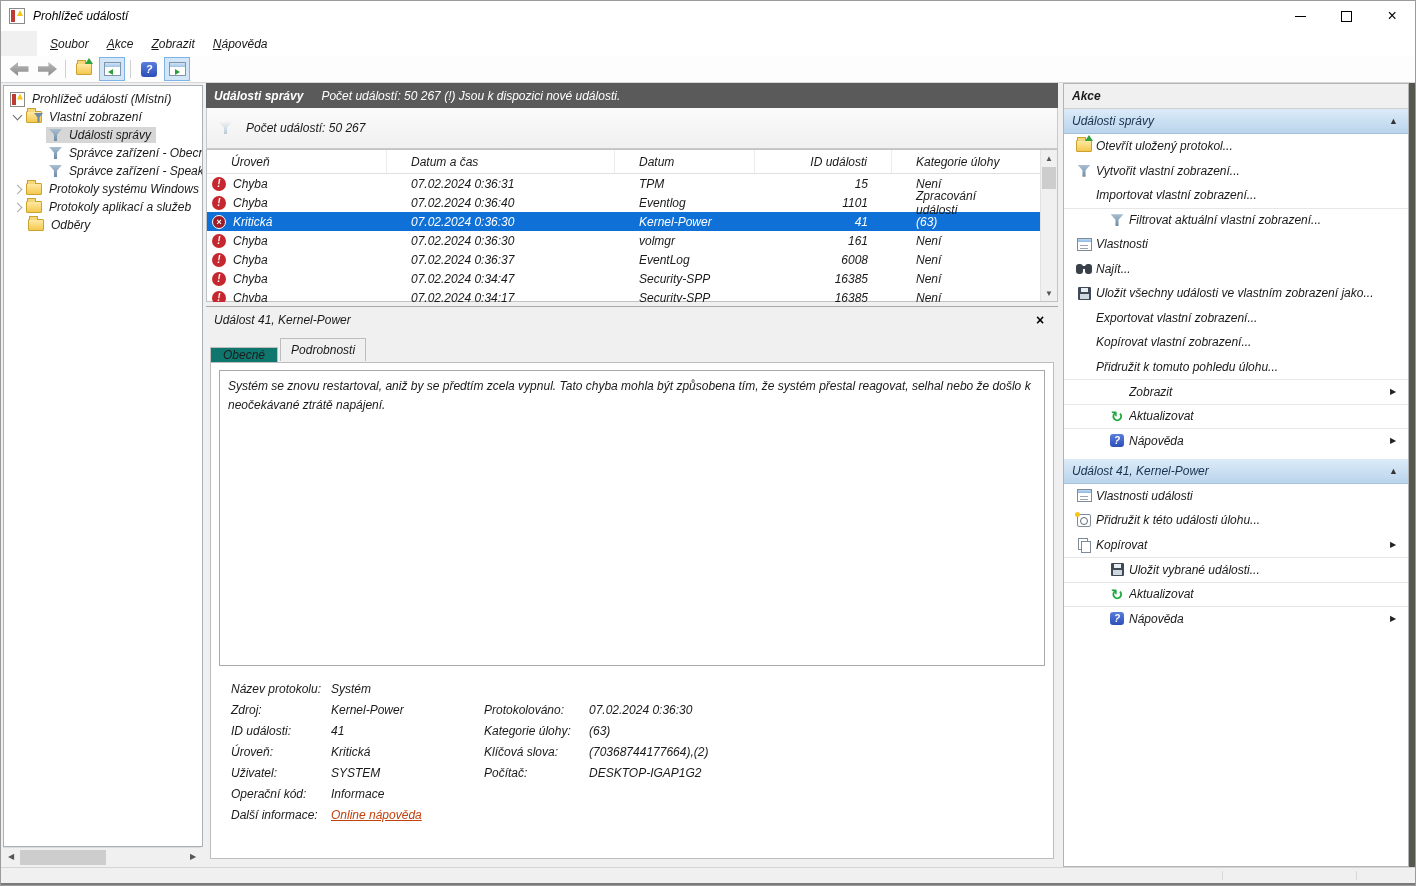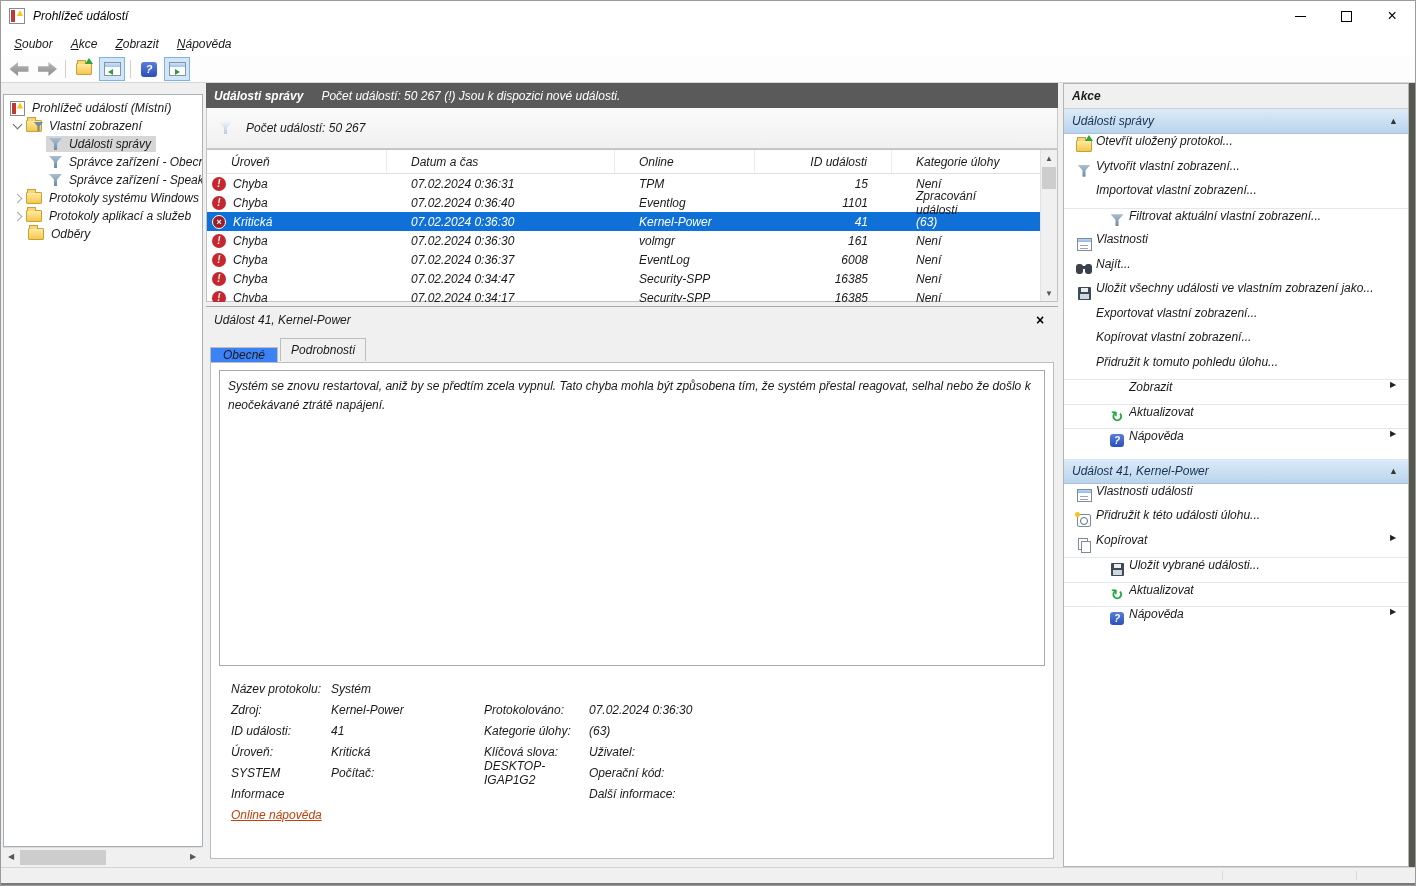--- a/index.html
+++ b/index.html
@@ -59,21 +59,21 @@
   .taskicon::after{content:"";position:absolute;top:-3px;left:-3px;width:5px;height:5px;background:#f5c518;border-radius:50%;}
   .refreshicon{color:#1fa83c;font-weight:bold;font-size:15px;line-height:1;}
   .lv-error{width:14px;height:14px;border-radius:50%;background:#c6262e;color:#fff;display:flex;align-items:center;justify-content:center;font-size:10px;font-weight:bold;flex:none;}
   .lv-critical{width:14px;height:14px;border-radius:50%;background:#9e1c28;border:1px solid #fff;color:#fff;display:flex;align-items:center;justify-content:center;font-size:9px;font-weight:bold;flex:none;box-sizing:border-box;}
   .chev{display:inline-block;width:6px;height:6px;border-right:1px solid #6a6a6a;border-bottom:1px solid #6a6a6a;flex:none;}
   .chev.exp{transform:rotate(45deg);margin-top:-3px;}
   .chev.col{transform:rotate(-45deg);border-color:#a9a9a9;}
 
   
   .workspace{position:absolute;left:0;top:82px;right:0;bottom:18px;background:#f0f0f0;}
-  .tree{position:absolute;left:2px;top:2px;width:200px;bottom:20px;background:#fff;border:1px solid #a9b1b8;box-sizing:border-box;overflow:hidden;padding-top:4px;margin-top:9px;}
+  .tree{position:absolute;left:2px;top:2px;width:200px;bottom:20px;background:#fff;border:1px solid #a9b1b8;box-sizing:border-box;overflow:hidden;padding-top:4px;}
   .tree-row{height:18px;display:flex;align-items:center;white-space:nowrap;overflow:hidden;gap:5px;padding-left:6px;}
   .tree-label{padding:0 2px;}
   .tree-sel{background:#d6d6d6;}
   .tree-hscroll{position:absolute;left:2px;bottom:2px;width:198px;height:17px;background:#f0f0f0;border-top:1px solid #dcdcdc;display:flex;align-items:center;}
   .hs-arrow{width:16px;text-align:center;color:#555;font-size:8px;}
   .hs-thumb{position:absolute;left:17px;width:86px;height:15px;top:2px;background:#cdcdcd;}
 
   
   .center{position:absolute;left:205px;top:0;width:852px;bottom:0;}
   .center-header{position:absolute;left:0;top:0;right:0;height:25px;background:#5a5a5a;color:#fff;display:flex;align-items:center;padding-left:8px;box-sizing:border-box;}
@@ -96,34 +96,34 @@
   .vs-arrow{height:16px;display:flex;align-items:center;justify-content:center;color:#555;font-size:8px;}
   .vs-down{position:absolute;bottom:0;left:0;right:0;}
   .vs-thumb{position:absolute;top:17px;left:1px;right:1px;height:22px;background:#cdcdcd;}
 
   
   .detail{position:absolute;left:0;top:223px;right:0;bottom:3px;background:#f0f0f0;border-top:1px solid #a8a8a8;}
   .detail-header{height:26px;display:flex;align-items:center;padding:0 8px;justify-content:space-between;}
   .detail-close{font-size:14px;font-weight:bold;color:#000;padding:0 6px;}
   .tabs{position:absolute;left:4px;top:31px;display:flex;align-items:flex-end;z-index:2;}
   .tab{padding:4px 10px;border:1px solid #bdbdbd;background:#f0f0f0;margin-right:2px;border-bottom:none;}
-  .tab.active{background:#3b82f6;position:relative;top:1px;padding:0 12px;}
+  .tab.active{background:#0f766e;position:relative;top:1px;padding:0 12px;}
   .tab-page{position:absolute;left:4px;right:4px;top:55px;bottom:5px;background:#fff;border:1px solid #bdbdbd;box-sizing:border-box;}
   .descbox{position:absolute;left:8px;right:8px;top:7px;height:296px;border:1px solid #a8a8a8;background:#fff;padding:6px 8px;box-sizing:border-box;line-height:1.55;}
   .fields{position:absolute;left:20px;right:12px;top:315px;display:grid;grid-template-columns:100px 153px 105px 1fr;grid-auto-rows:21px;align-items:center;}
   .flabel{color:#1a1a1a;}
   .fvalue{color:#1a1a1a;}
   .link{color:#c2410c;text-decoration:underline;}
 
   
   .actions{position:absolute;left:1062px;top:0;width:346px;bottom:0;background:#fff;border:1px solid #b4b4b4;box-sizing:border-box;}
   .actions-title{height:24px;background:#f0f0f0;border-bottom:1px solid #d0d0d0;display:flex;align-items:center;padding-left:8px;font-weight:bold;}
   .sec-header{height:24px;background:linear-gradient(#dcebf8,#bad4ec);border-bottom:1px solid #a8c2dd;display:flex;align-items:center;justify-content:space-between;padding:0 10px 0 8px;color:#16324f;}
   .sec-header .collapse{font-size:9px;color:#333;}
-  .act-item{height:24.5px;display:flex;gap:0;box-sizing:border-box;}
+  .act-item{height:24.5px;display:flex;align-items:center;gap:0;box-sizing:border-box;}
   .act-item.sep{border-top:1px solid #e7e7e7;padding-left:33px;}
   .act-ic{width:24px;margin-left:8px;display:flex;align-items:center;justify-content:center;flex:none;}
   .act-label{flex:1;min-width:0;white-space:nowrap;overflow:hidden;}
   .act-sub{width:18px;font-size:8px;color:#222;flex:none;}
   .sec-gap{height:6px;}
 
   .desktop-sliver{position:absolute;left:1408px;right:0;top:0;bottom:0;background:#55584e;}
 
   
   .statusbar{position:absolute;left:0;bottom:0;right:0;height:18px;background:#f0f0f0;border-top:1px solid #d4d4d4;border-bottom:2px solid #7a7a7a;box-sizing:border-box;}
@@ -143,21 +143,21 @@
         </div>
       <div class="win-btn">
           <span class="glyph-max"></span>
         </div>
       <div class="win-btn">
           <span class="glyph-close">×</span>
         </div>
     </div>
   </div>
 
-  <div class="menubar" style="padding-left:4px;">
+  <div class="menubar" style="padding-left:4px;margin-left:36px;">
     <span class="menu-item">Soubor</span>
     <span class="menu-item">Akce</span>
     <span class="menu-item">Zobrazit</span>
     <span class="menu-item">Nápověda</span>
   </div>
 
   <div class="toolbar">
     <div class="tb-btn">
         <span class="arrow-shape"></span>
       </div>
@@ -234,21 +234,21 @@
       </div>
       <div class="filterbar">
         <span class="icn funnel light"></span>
         <span>Počet událostí: 50 267</span>
       </div>
 
       <div class="ev-table">
         <div class="ev-head">
           <div class="cell c-level">Úroveň</div>
           <div class="cell c-date">Datum a čas</div>
-          <div class="cell c-src">Online</div>
+          <div class="cell c-src">Datum</div>
           <div class="cell c-id">ID události</div>
           <div class="cell c-cat">Kategorie úlohy</div>
         </div>
         <div class="ev-rows">
           <div class="ev-row">
             <div class="cell c-level">
                 <span class="lv-error">!</span>
                 <span>Chyba</span>
               </div>
             <div class="cell c-date">07.02.2024 0:36:31</div>
@@ -347,20 +347,21 @@
             <div class="fvalue">07.02.2024 0:36:30</div>
 
             <div class="flabel">ID události:</div>
             <div class="fvalue">41</div>
             <div class="flabel">Kategorie úlohy:</div>
             <div class="fvalue">(63)</div>
 
             <div class="flabel">Úroveň:</div>
             <div class="fvalue">Kritická</div>
             <div class="flabel">Klíčová slova:</div>
+            <div class="fvalue">(70368744177664),(2)</div>
 
             <div class="flabel">Uživatel:</div>
             <div class="fvalue">SYSTEM</div>
             <div class="flabel">Počítač:</div>
             <div class="fvalue">DESKTOP-IGAP1G2</div>
 
             <div class="flabel">Operační kód:</div>
             <div class="fvalue">Informace</div>
             <div></div>
               <div></div>

